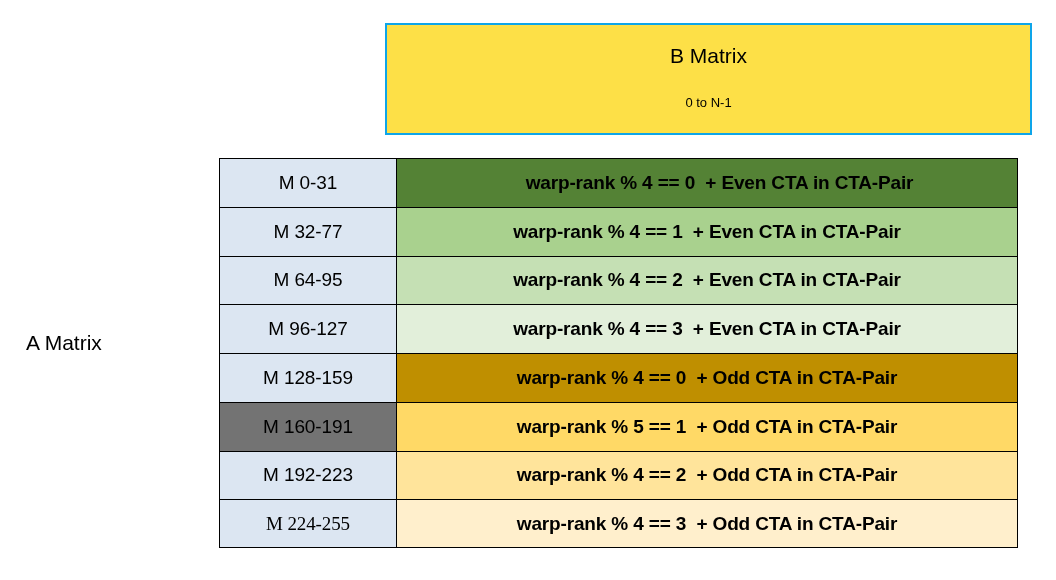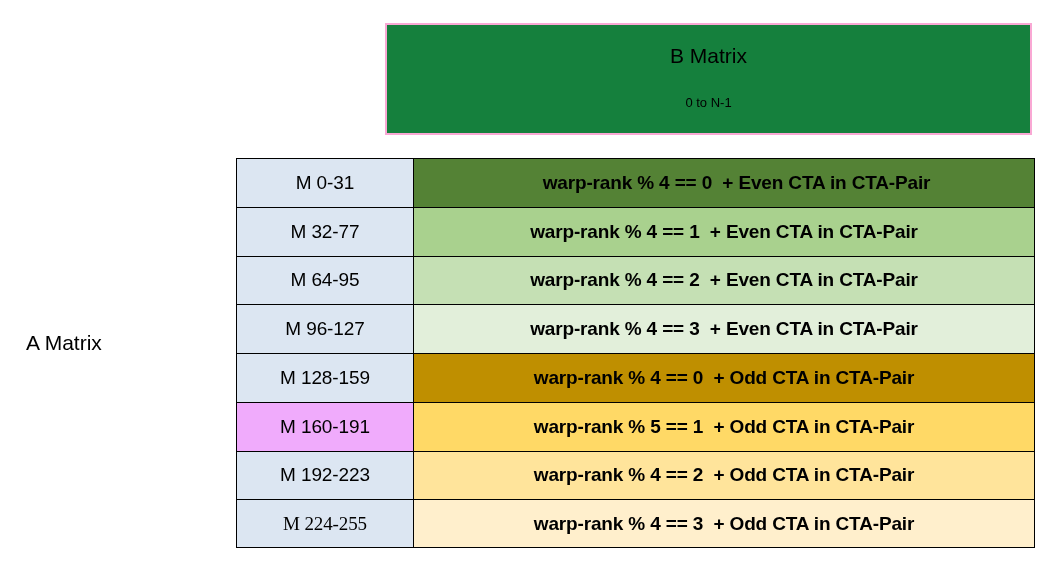--- a/index.html
+++ b/index.html
@@ -27,22 +27,22 @@
     white-space: nowrap;
   }
 
   
   #b-matrix-box {
     position: absolute;
     left: 385px;
     top: 23px;
     width: 647px;
     height: 112px;
-    border: 2px solid #f9a8d4;
-    background: #15803d;
+    border: 2px solid #0ea5e9;
+    background: #fde047;
     box-sizing: border-box;
   }
   #b-matrix-title {
     position: absolute;
     left: 0;
     right: 0;
     top: 18px;
     text-align: center;
     font-size: 21px;
     line-height: 26px;
@@ -53,21 +53,21 @@
     right: 0;
     top: 70px;
     text-align: center;
     font-size: 13px;
     line-height: 16px;
   }
 
   
   #matrix-grid {
     position: absolute;
-    left: 236px;
+    left: 219px;
     top: 158px;
     width: 799px;
     height: 390px;
     display: flex;
     flex-direction: column;
   }
   .grid-row {
     display: flex;
     flex: 1 1 0;
     min-height: 0;
@@ -131,21 +131,21 @@
     </div>
     <div class="grid-row">
       <div class="row-label" style="background: rgb(220, 230, 242);">M 96-127</div>
       <div class="row-desc" style="background: rgb(226, 239, 218);">warp-rank % 4 == 3  + Even CTA in CTA-Pair</div>
     </div>
     <div class="grid-row">
       <div class="row-label" style="background: rgb(220, 230, 242);">M 128-159</div>
       <div class="row-desc" style="background: rgb(191, 143, 0);">warp-rank % 4 == 0  + Odd CTA in CTA-Pair</div>
     </div>
     <div class="grid-row">
-      <div class="row-label" style="background: #f0abfc;">M 160-191</div>
+      <div class="row-label" style="background: #737373;">M 160-191</div>
       <div class="row-desc" style="background: rgb(255, 217, 102);">warp-rank % 5 == 1  + Odd CTA in CTA-Pair</div>
     </div>
     <div class="grid-row">
       <div class="row-label" style="background: rgb(220, 230, 242);">M 192-223</div>
       <div class="row-desc" style="background: rgb(255, 228, 155);">warp-rank % 4 == 2  + Odd CTA in CTA-Pair</div>
     </div>
     <div class="grid-row">
       <div class="row-label" style="background: rgb(220, 230, 242); font-family: Liberation Serif, serif;">M 224-255</div>
       <div class="row-desc" style="background: rgb(255, 239, 204);">warp-rank % 4 == 3  + Odd CTA in CTA-Pair</div>
     </div>

